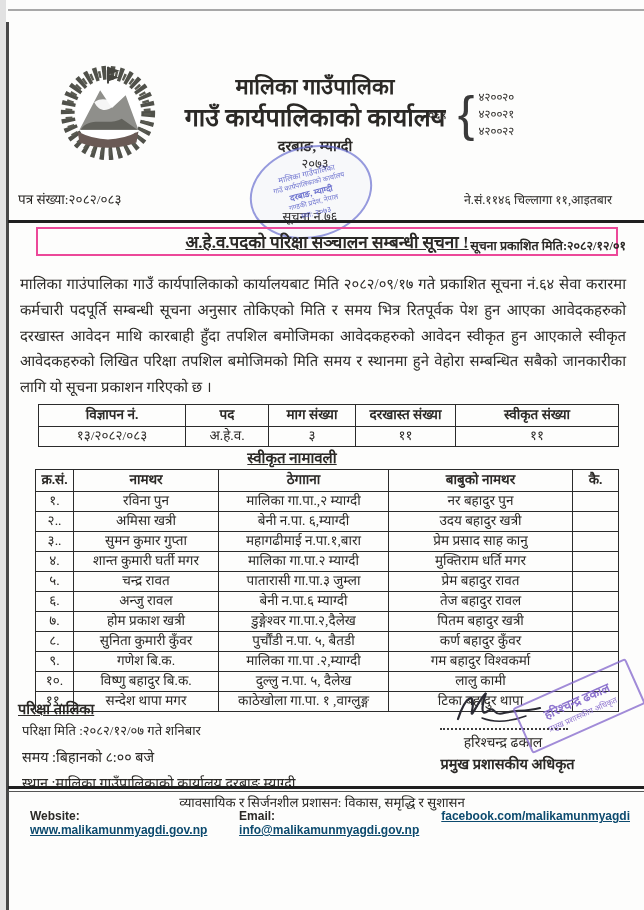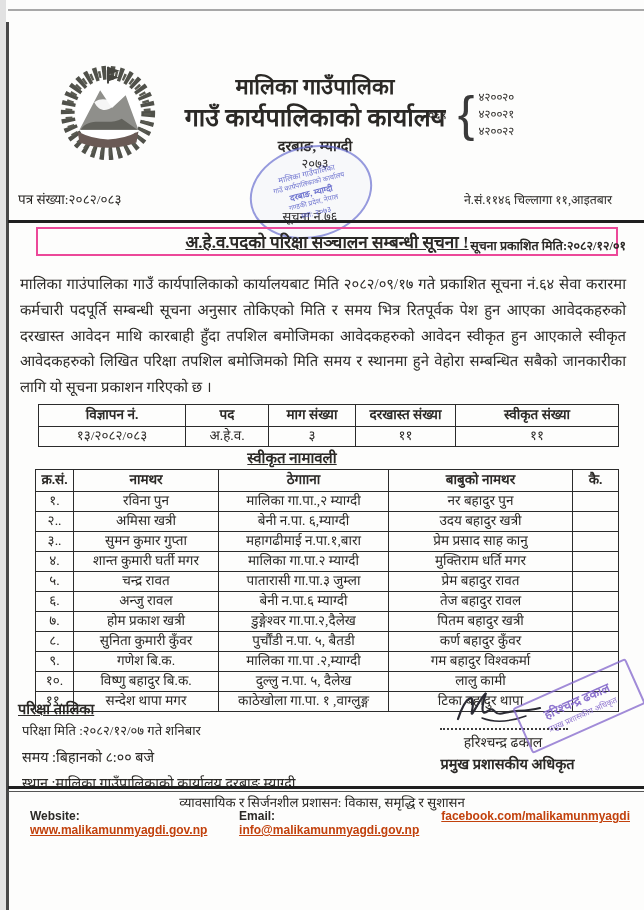--- a/index.html
+++ b/index.html
@@ -62,21 +62,21 @@
       border:2.5px solid rgba(133,104,204,.85);border-radius:3px;color:#8468cb;opacity:.9;
       display:flex;flex-direction:column;justify-content:center;align-items:center;}
   .officer-stamp .os1{font-size:12.5px;font-weight:bold;}
   .officer-stamp .os2{font-size:8px;}
   
   .rule-bottom{left:8px;top:786px;right:0;height:3px;background:#1f1f1f;}
   .rule-bottom2{left:8px;top:790.5px;right:0;height:1px;background:#555;}
   .tagline{left:0;top:793px;width:644px;text-align:center;font-size:13.2px;}
   .links-row{left:30px;top:809px;width:600px;display:flex;justify-content:center;gap:22px;
       font-family:"Liberation Sans",sans-serif;font-size:12px;font-weight:bold;}
-  .links-row a{color:#c2410c;text-decoration:underline;}
+  .links-row a{color:#0c4a6e;text-decoration:underline;}
   .links-row .lbl{text-decoration:none;}
 </style>
 </head>
 <body>
 
 <div class="page">
   <div class="edge-left-band abs"></div>
   <div class="edge-left-line abs"></div>
   <div class="edge-top-line abs"></div>
 

